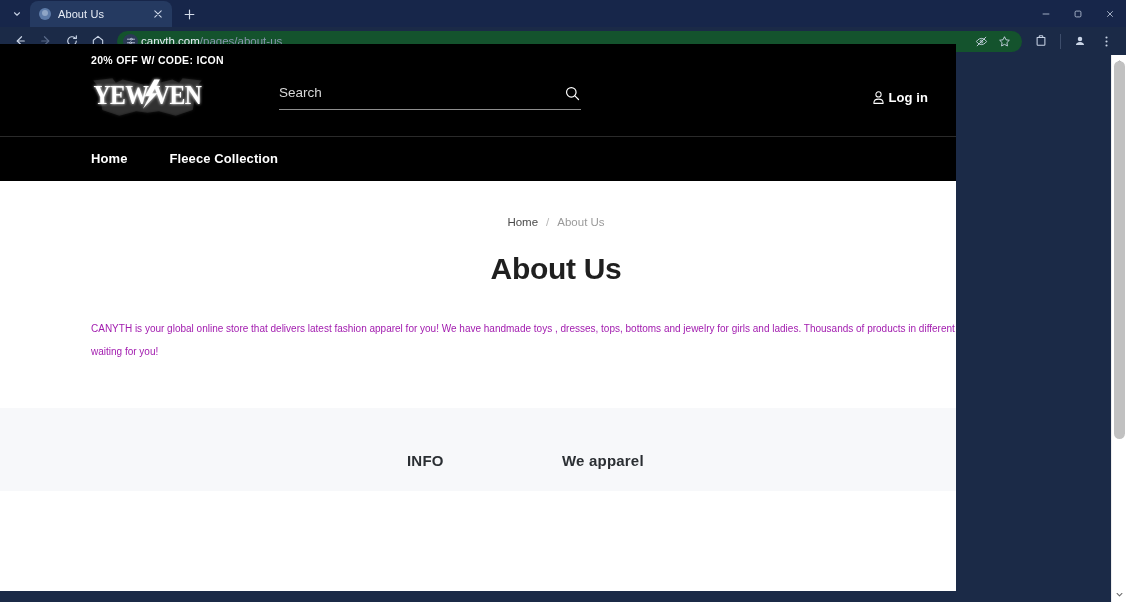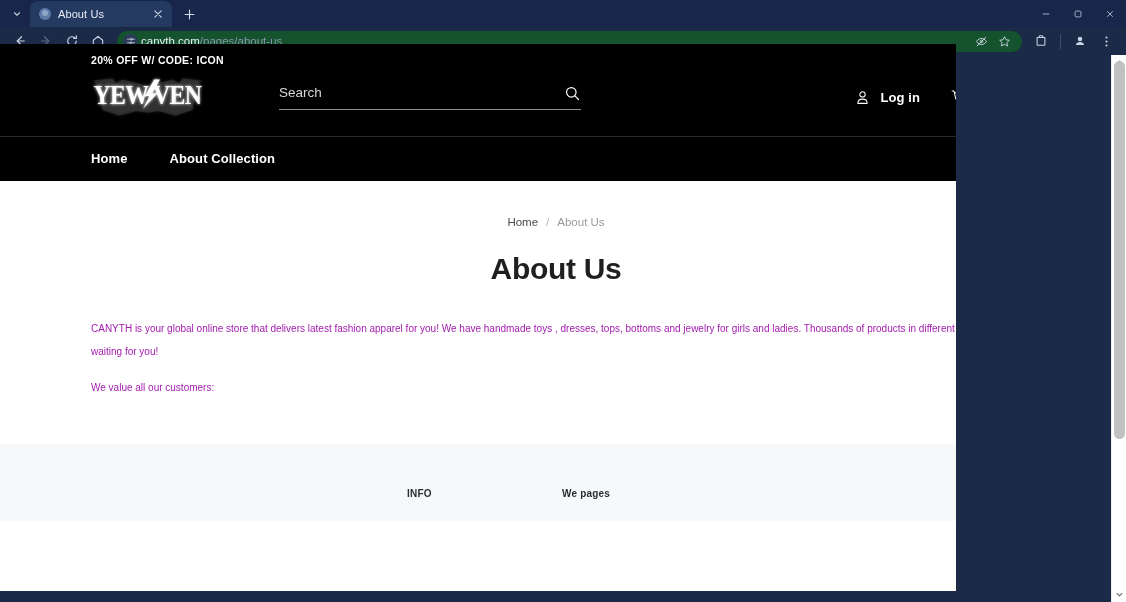--- a/index.html
+++ b/index.html
@@ -109,21 +109,21 @@
   }
   .search-input::placeholder { color:#d8d8d8; opacity:1; }
   .search-btn {
     background:transparent; border:none; cursor:pointer; padding:0;
     display:flex; align-items:center; color:#fff;
   }
   .header-right {
     margin-left:auto; margin-right:97px; display:flex; align-items:center; gap:30px;
   }
   .hdr-action {
-    display:flex; align-items:center; gap:10px; color:#fff;
+    display:flex; align-items:center; gap:2px; color:#fff;
     font-size:13px; font-weight:700; cursor:pointer; letter-spacing:.1px;
   }
 
   .navbar {
     background:#000; border-top:1px solid #2a2a2a;
     display:flex; align-items:center; gap:42px;
     padding:14px 0 15px 91px;
   }
   .navlink {
     color:#fff; font-size:13px; font-weight:700; cursor:pointer; letter-spacing:.1px;
@@ -149,21 +149,21 @@
   }
 
   
   .footer {
     background:#f7f8fa; margin-top:45px; padding:44px 0 0 0;
     display:flex; gap:0;
   }
   .foot-col-info { margin-left:407px; width:155px; }
   .foot-col-pay { width:300px; }
   .foot-head {
-    font-size:10px; font-weight:700; color:#2b2f33; letter-spacing:.2px;
+    font-size:15px; font-weight:700; color:#2b2f33; letter-spacing:.2px;
     margin-bottom:22px;
   }
 
   
   .pscroll {
     position:absolute; right:0; top:55px; width:15px; height:547px;
     background:#fff; border-left:1px solid #ededed;
   }
   .pscroll-up, .pscroll-dn {
     position:absolute; left:0; width:15px; height:15px;
@@ -352,46 +352,45 @@
                     <circle cx="15" cy="16.3" r="1.2" fill="currentColor" stroke="none"></circle>
                   </svg>
               </span>
               <span>Enjoy</span>
             </div>
           </div>
         </div>
 
         <nav class="navbar">
           <span class="navlink">Home</span>
-          <span class="navlink">About Collection</span>
+          <span class="navlink">Fleece Collection</span>
         </nav>
       </div>
 
       <main class="main">
         <div class="crumbs">
           <span class="crumb-link">Home</span>
           <span class="crumb-sep">/</span>
           <span class="crumb-cur">About Us</span>
         </div>
 
         <h1 class="page-title">About Us</h1>
 
         <div class="body-copy">
           <p>CANYTH is your global online store that delivers latest fashion apparel for you! We have handmade toys , dresses, tops, bottoms and jewelry for girls and ladies. Thousands of products in different styles are waiting for you!</p>
-          <p>We value all our customers:</p>
         </div>
       </main>
 
       <footer class="footer">
         <div class="foot-col-info">
           <div class="foot-head">INFO</div>
 
         </div>
         <div class="foot-col-pay">
-          <div class="foot-head">We pages</div>
+          <div class="foot-head">We apparel</div>
 
         </div>
       </footer>
 
     </div>
   </div>
 
   <div class="pscroll">
     <div class="pscroll-up">
       <svg width="7" height="7" viewBox="0 0 10 10">

